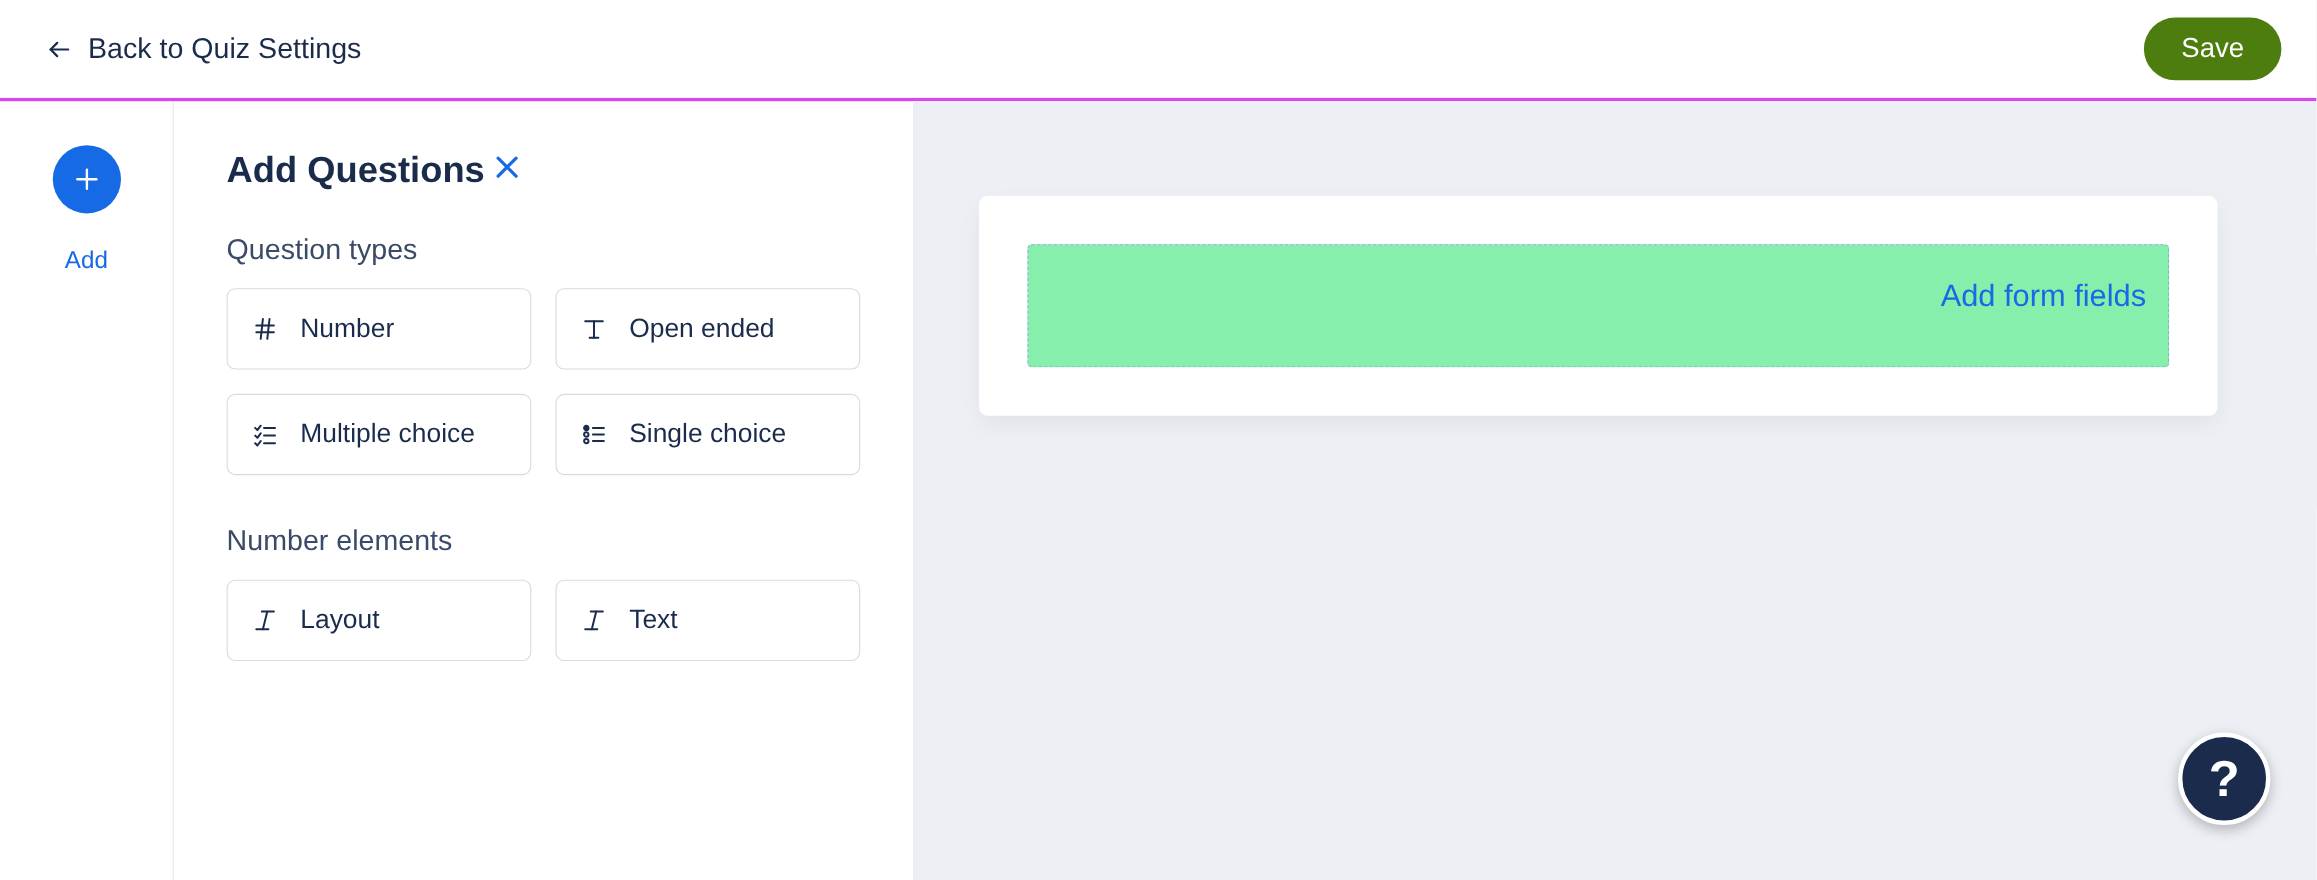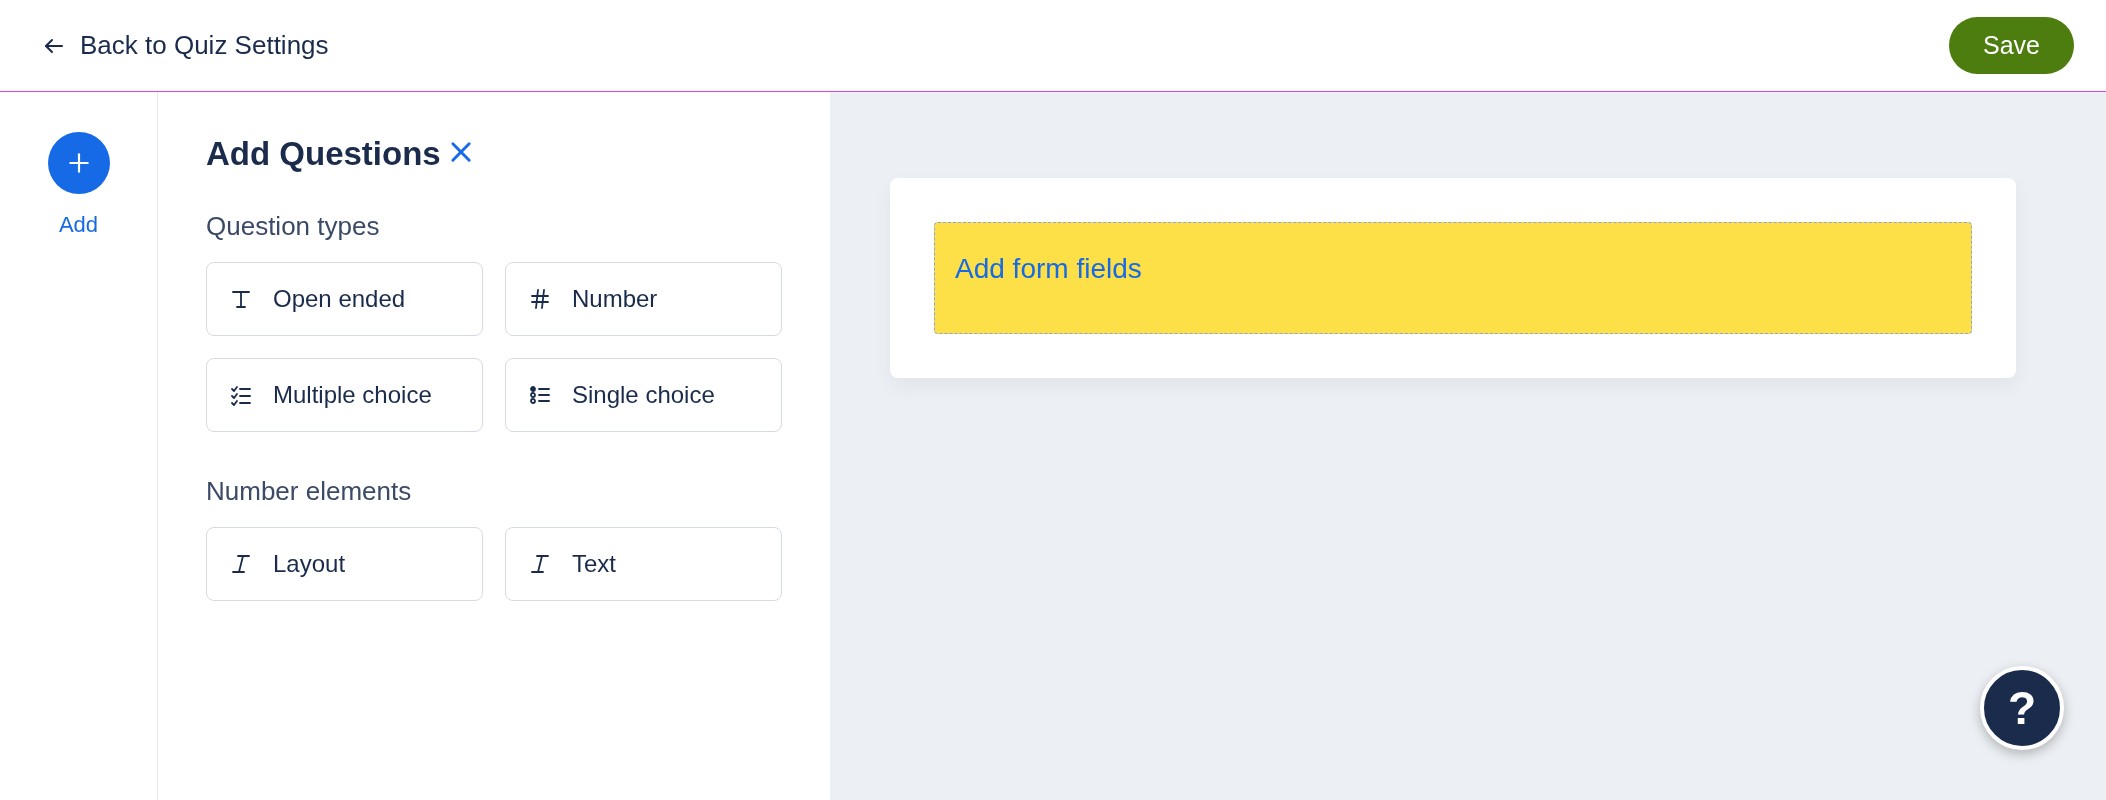--- a/index.html
+++ b/index.html
@@ -1,41 +1,41 @@
 <!DOCTYPE html>
 <html><head>
 <meta charset="utf-8">
 <style>
 * { box-sizing: border-box; margin: 0; padding: 0; }
 body { font-family: -apple-system, BlinkMacSystemFont, "Segoe UI", Helvetica, Arial, sans-serif; background: #fff; color: #1a2b4c; width: 2106px; height: 800px; overflow: hidden; position: relative; }
 
-.topbar { display: flex; align-items: center; justify-content: space-between; height: 92px; padding: 0 32px 0 42px; border-bottom: 1px solid #d946ef; }
+.topbar { display: flex; align-items: center; justify-content: space-between; height: 92px; padding: 0 32px 0 42px; border-bottom: 3px solid #d946ef; }
 .back-btn { display: flex; align-items: center; gap: 14px; cursor: pointer; font-size: 26px; color: #1a2b4c; background: none; border: none; }
 .back-icon svg { display: block; }
 .save-btn { background: #4d7c0f; color: #fff; border: none; border-radius: 999px; font-size: 25px; font-weight: 500; padding: 14px 34px; cursor: pointer; }
 
 .body { display: flex; height: calc(800px - 92px); }
 
 .rail { width: 158px; border-right: 1px solid #e6e8eb; padding-top: 40px; display: flex; flex-direction: column; align-items: center; }
 .add-fab { width: 62px; height: 62px; border-radius: 50%; background: #176ae5; color: #fff; border: none; display: flex; align-items: center; justify-content: center; cursor: pointer; }
 .add-fab svg { display: block; }
-.add-label { margin-top: 18px; color: #176ae5; font-size: 22px; }
+.add-label { margin-top: 30px; color: #176ae5; font-size: 22px; }
 
 .panel { width: 672px; padding: 40px 48px 0 48px; }
 .panel-header { display: flex; align-items: center; justify-content: flex-start; margin-bottom: 36px; }
 .panel-title { font-size: 33px; font-weight: 600; color: #1a2b4c; }
 .close-btn { background: none; border: none; cursor: pointer; color: #176ae5; padding: 6px; }
 .section-label { font-size: 26px; color: #3b4a66; margin-bottom: 20px; }
 .option-grid { display: grid; grid-template-columns: 1fr 1fr; gap: 22px; margin-bottom: 44px; }
 .option-card { border: 1px solid #d6dbe1; border-radius: 8px; background: #fff; display: flex; align-items: center; gap: 18px; padding: 22px 20px; cursor: grab; font-size: 24px; color: #1a2b4c; }
 .option-card .icon { width: 28px; height: 28px; display: flex; align-items: center; justify-content: center; color: #1a2b4c; flex-shrink: 0; }
 
 .canvas { flex: 1; background: #eceff3; padding: 86px 90px 0 60px; }
 .form-card { background: #fff; border-radius: 8px; padding: 44px; box-shadow: 0 8px 20px rgba(0,0,0,0.05); }
-.dropzone { border: 1px dashed #8aa6d6; background: #fde047; border-radius: 4px; padding: 30px 20px 36px; text-align: left; }
+.dropzone { border: 1px dashed #8aa6d6; background: #86efac; border-radius: 4px; padding: 30px 20px 36px; text-align: right; }
 .dz-title { color: #176ae5; font-size: 28px; margin-bottom: 12px; }
 .dz-sub { color: #3b4a66; font-size: 24px; }
 
 .help-fab { position: absolute; right: 42px; bottom: 50px; width: 84px; height: 84px; border-radius: 50%; background: #1a2b4c; border: 4px solid #fff; box-shadow: 0 4px 12px rgba(0,0,0,0.25); display: flex; align-items: center; justify-content: center; color: #fff; font-size: 46px; font-weight: 700; cursor: pointer; }
 </style>
 </head>
 <body>
 
 <div class="topbar">
   <button class="back-btn">
@@ -75,37 +75,37 @@
             </svg>
         </span>
       </button>
     </div>
 
     <div class="section-label">Question types</div>
     <div class="option-grid">
       <div class="option-card">
         <span class="icon">
           <svg width="24" height="24" viewBox="0 0 24 24" fill="none" stroke="#1a2b4c" stroke-width="1.8" stroke-linecap="round">
-              <line x1="4" y1="5" x2="20" y2="5"></line>
-              <line x1="12" y1="5" x2="12" y2="20"></line>
-              <line x1="8" y1="20" x2="16" y2="20"></line>
-            </svg>
-        </span>
-        <span>Open ended</span>
-      </div>
-      <div class="option-card">
-        <span class="icon">
-          <svg width="24" height="24" viewBox="0 0 24 24" fill="none" stroke="#1a2b4c" stroke-width="1.8" stroke-linecap="round">
               <line x1="4" y1="9" x2="20" y2="9"></line>
               <line x1="4" y1="15" x2="20" y2="15"></line>
               <line x1="10" y1="3" x2="8" y2="21"></line>
               <line x1="16" y1="3" x2="14" y2="21"></line>
             </svg>
         </span>
         <span>Number</span>
+      </div>
+      <div class="option-card">
+        <span class="icon">
+          <svg width="24" height="24" viewBox="0 0 24 24" fill="none" stroke="#1a2b4c" stroke-width="1.8" stroke-linecap="round">
+              <line x1="4" y1="5" x2="20" y2="5"></line>
+              <line x1="12" y1="5" x2="12" y2="20"></line>
+              <line x1="8" y1="20" x2="16" y2="20"></line>
+            </svg>
+        </span>
+        <span>Open ended</span>
       </div>
       <div class="option-card">
         <span class="icon">
           <svg width="24" height="24" viewBox="0 0 24 24" fill="none" stroke="#1a2b4c" stroke-width="1.8" stroke-linecap="round" stroke-linejoin="round">
               <polyline points="3 6 5 8 8 4"></polyline>
               <line x1="11" y1="6" x2="21" y2="6"></line>
               <polyline points="3 13 5 15 8 11"></polyline>
               <line x1="11" y1="13" x2="21" y2="13"></line>
               <polyline points="3 20 5 22 8 18"></polyline>
               <line x1="11" y1="20" x2="21" y2="20"></line>

